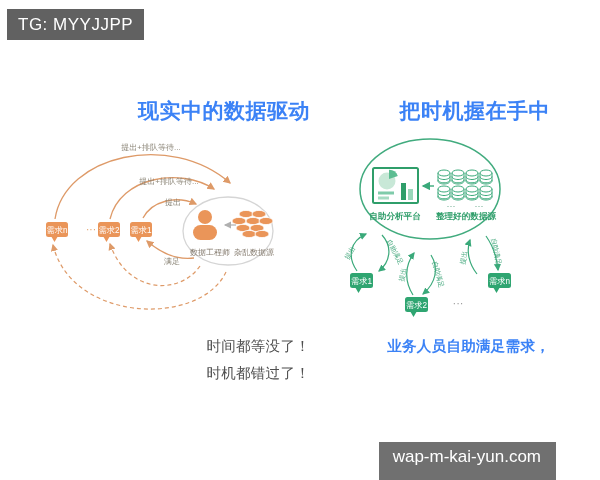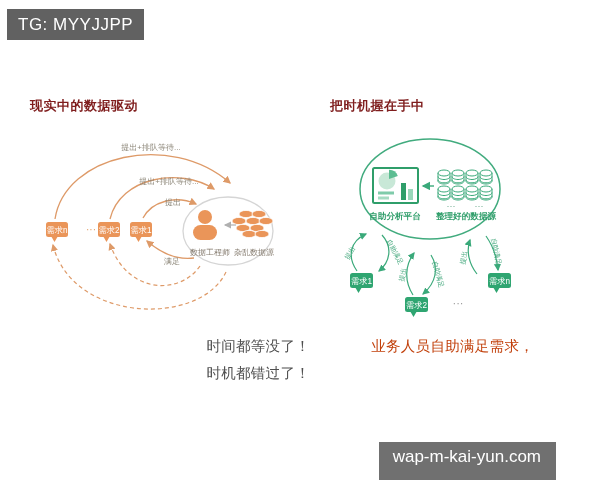--- a/index.html
+++ b/index.html
@@ -1,25 +1,25 @@
 <!DOCTYPE html>
 <html><head>
 <meta charset="utf-8">
 <style>
   html,body{margin:0;padding:0;background:#ffffff;}
   .stage{position:relative;width:556px;height:480px;background:#ffffff;overflow:hidden;
          font-family:"Liberation Sans","DejaVu Sans",sans-serif;}
   .tg-badge{position:absolute;left:7px;top:9px;height:31px;line-height:31px;
             background:#616161;color:#ffffff;font-size:17px;padding:0 11px;letter-spacing:.5px;}
-  .panel-title{position:absolute;top:97px;text-align:left;font-size:13px;font-weight:600;color:#7f1d1d;letter-spacing:.5px;}
+  .panel-title{position:absolute;top:97px;text-align:right;font-size:21px;font-weight:600;color:#3b82f6;letter-spacing:.5px;}
   .panel-title.left{left:30px;width:280px;}
   .panel-title.right{left:330px;width:220px;}
   .caption{position:absolute;top:333px;text-align:right;font-size:14.5px;font-weight:500;line-height:27px;letter-spacing:.3px;}
   .caption.left{left:30px;width:280px;color:#4f4f4f;}
-  .caption.right{left:314px;width:220px;color:#c2410c;}
+  .caption.right{left:330px;width:220px;color:#3b82f6;font-weight:bold;}
   .diagram{position:absolute;}
   #reality-svg{left:30px;top:125px;}
   #ideal-svg{left:330px;top:125px;}
   .watermark{position:absolute;right:0;top:442px;height:30px;line-height:30px;
              background:rgba(92,92,92,0.88);color:#ffffff;font-size:17px;padding:0 15px 12px 14px;}
   svg text{font-family:"Liberation Sans","DejaVu Sans",sans-serif;}
   .arcLabel{fill:#8b8577;font-size:8px;}
   .bubbleText{fill:#ffffff;font-size:8.2px;}
   .ovalLabel{fill:#83796c;font-size:8px;}
   .greenLabel{fill:#2f9e6a;font-size:8.6px;font-weight:600;}

